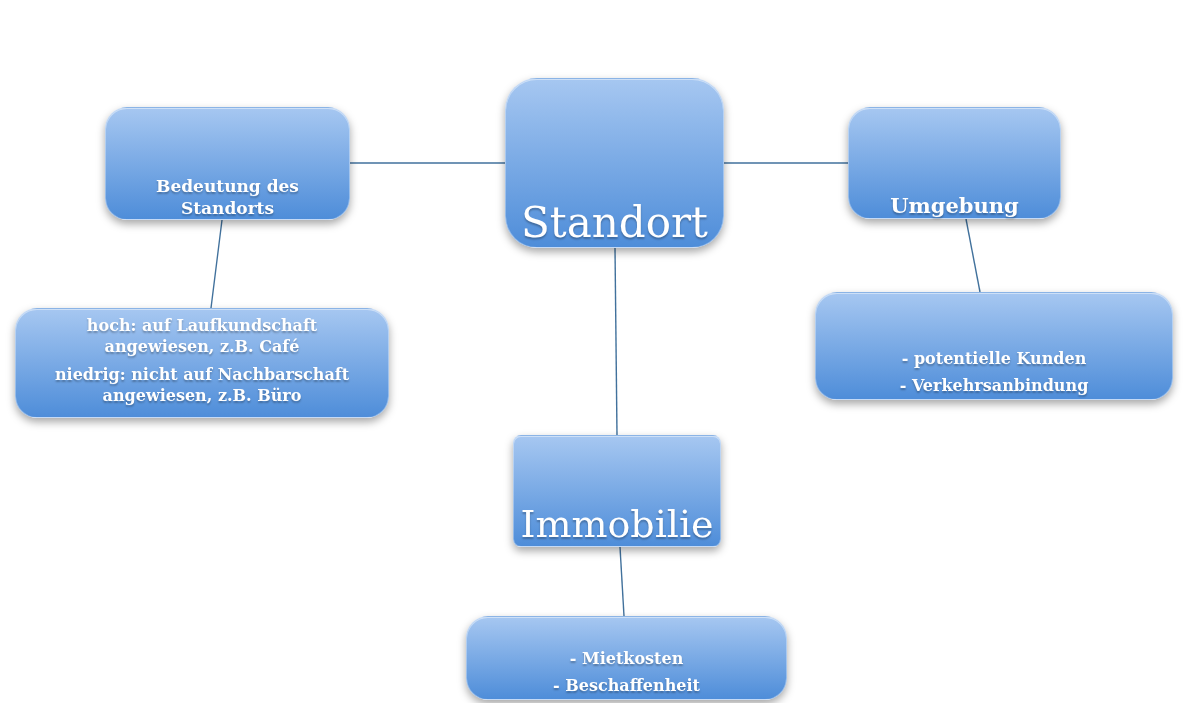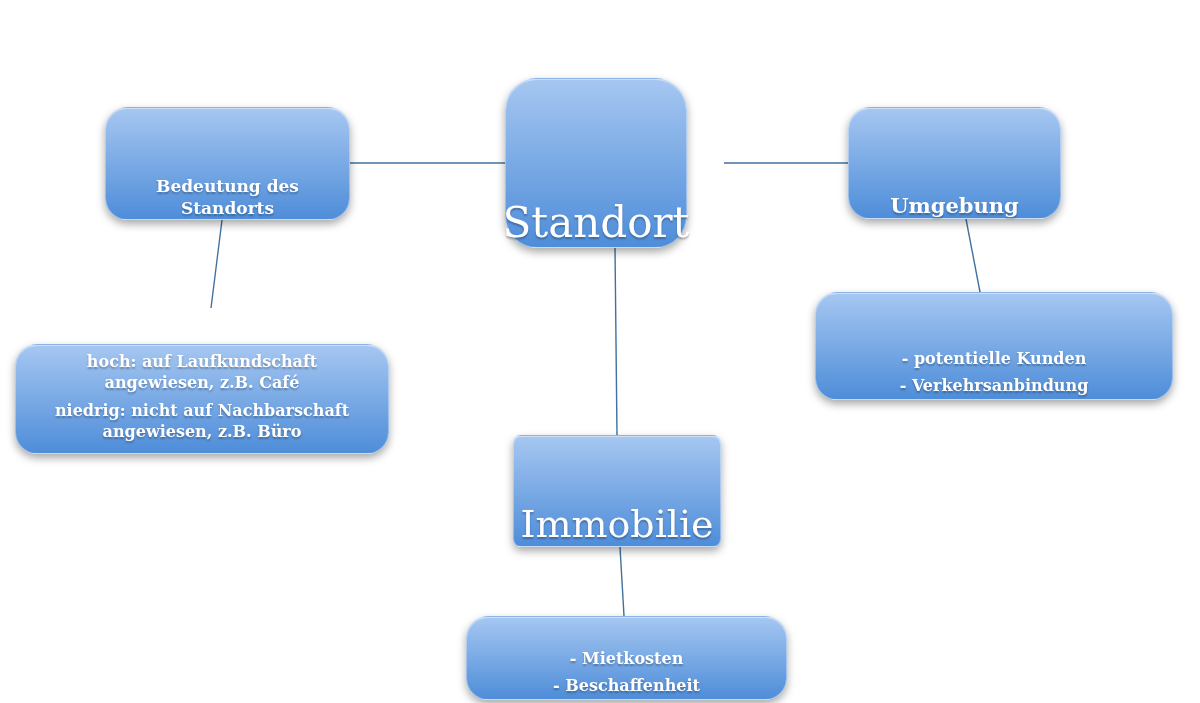--- a/index.html
+++ b/index.html
@@ -28,42 +28,41 @@
     justify-content: flex-end;
     text-align: center;
     color: #ffffff;
     background: linear-gradient(180deg, var(--grad-top) 0%, var(--grad-bottom) 100%);
     border: 1px solid rgba(255,255,255,0.35);
     border-radius: 22px;
     box-shadow: 0 4px 8px rgba(0,0,0,0.35), inset 0 1px 0 rgba(255,255,255,0.45);
     text-shadow: 0 2px 2px rgba(0,0,0,0.28);
   }
   #node-standort {
-    left: 505px; top: 78px; width: 182px; height: 170px;
+    left: 505px; top: 78px; width: 219px; height: 170px;
     border-radius: 32px;
     font-size: 42px; font-weight: 400;
   }
   #node-bedeutung {
     left: 105px; top: 107px; width: 245px; height: 113px;
     font-size: 17px; font-weight: bold;
   }
   #node-bedeutung .label { max-width: 175px; line-height: 1.3; }
   #node-umgebung {
     left: 848px; top: 107px; width: 213px; height: 112px;
     font-size: 21px; font-weight: bold;
   }
   #node-immobilie {
     left: 513px; top: 435px; width: 208px; height: 112px;
     font-size: 38px; font-weight: 400; border-radius: 8px;
   }
   #node-bedeutung-detail {
     left: 15px; top: 308px; width: 374px; height: 110px;
     font-size: 16px; font-weight: bold;
     padding: 6px 14px;
-    margin-top: 36px;
   }
   #node-bedeutung-detail .para { line-height: 1.3; margin: 4px 0; }
   #node-umgebung-detail {
     left: 815px; top: 292px; width: 358px; height: 108px;
     font-size: 16px; font-weight: bold;
   }
   #node-umgebung-detail .item { line-height: 27px; }
   #node-immobilie-detail {
     left: 466px; top: 616px; width: 321px; height: 84px;
     font-size: 16px; font-weight: bold;

